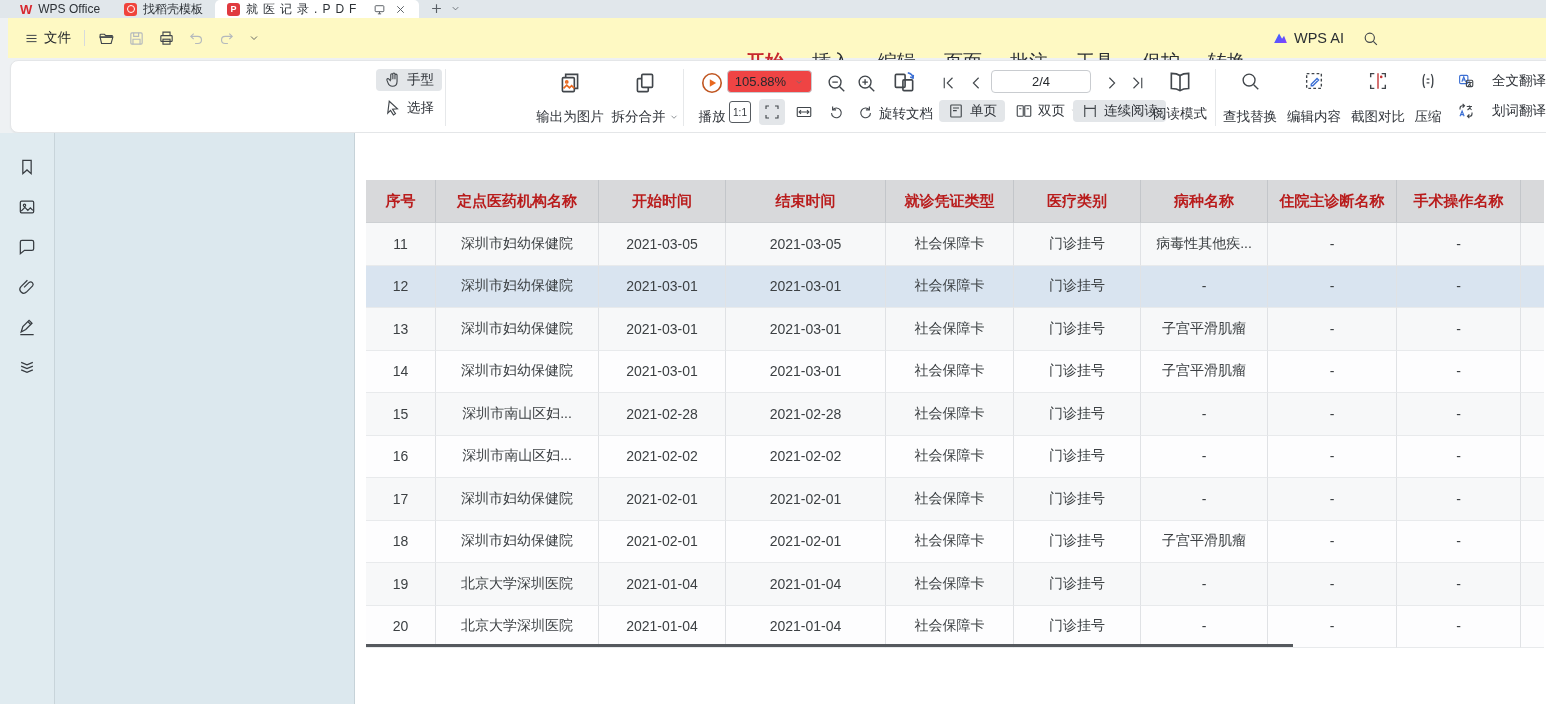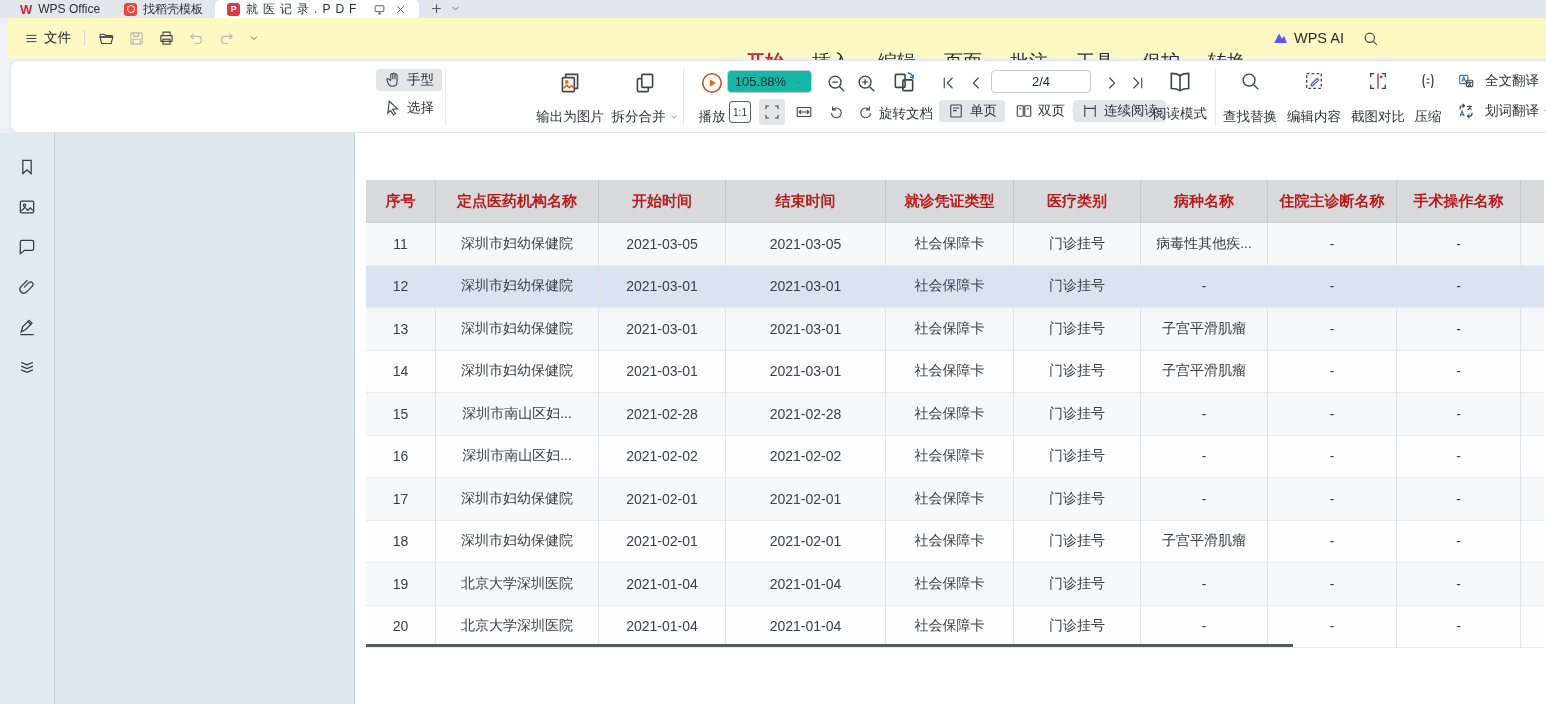--- a/index.html
+++ b/index.html
@@ -38,25 +38,25 @@
   .toolcard { position:absolute; left:10px; top:60px; width:1544px; height:73px; background:#fff; border:1px solid #e4e6e8; border-radius:8px; box-shadow:0 1px 2px rgba(0,0,0,.04); }
   .ticon { width:22px; height:22px; stroke:#41464b; fill:none; stroke-width:1.5; }
   .ticon.big { width:26px; height:26px; }
   .ticon.sm { width:18px; height:18px; }
   .tlabel { font-size:13.5px; color:#30343a; white-space:nowrap; display:flex; align-items:center; gap:3px; }
   .chev { width:10px; height:10px; stroke:#6a7075; fill:none; stroke-width:1.8; }
   .vdiv { position:absolute; top:8px; height:57px; width:1px; background:#e6e8ea; }
   .pill { display:flex; align-items:center; gap:5px; padding:2px 8px; border-radius:4px;font-family:Liberation Mono, monospace; }
   .pill.sel { background:#e3e6e9; }
   .col { position:absolute; top:7px; height:60px; display:flex; flex-direction:column; align-items:center; justify-content:space-between; padding:2px 0; }
-  .rowbtn { position:absolute; display:flex; align-items:center; gap:10px; }
+  .rowbtn { position:absolute; display:flex; align-items:center; gap:17px; }
   .box121 { width:22px; height:22px; border:1px solid #565b60; border-radius:3px; font-size:10px; display:flex; align-items:center; justify-content:center; color:#33373c; }
   .fitbtn { width:26px; height:26px; border-radius:4px; display:flex; align-items:center; justify-content:center; }
   .fitbtn.sel { background:#e3e6e9; }
-  .zoombox { position:absolute; left:716px; top:9px; width:85px; height:23px; border:1px solid #c9ccd0; border-radius:4px; display:flex; align-items:center; justify-content:center; gap:8px; font-size:13px; color:#26292d; background:#14b8a6; }
+  .zoombox { position:absolute; left:716px; top:9px; width:85px; height:23px; border:1px solid #c9ccd0; border-radius:4px; display:flex; align-items:center; justify-content:center; gap:8px; font-size:13px; color:#26292d; background:#ef4444; }
   .pagebox { position:absolute; left:980px; top:9px; width:100px; height:23px; border:1px solid #c9ccd0; border-radius:4px; display:flex; align-items:center; justify-content:center; font-size:13px; color:#26292d; background:#fff; }
   .navbtn { position:absolute; top:13px; width:16px; height:16px; }
 
   
   .workspace { position:absolute; left:0; top:133px; width:1546px; height:571px; display:flex; }
   .iconstrip { width:55px; background:#e0ebf0; border-right:1px solid #c8d4da; display:flex; flex-direction:column; align-items:center; padding-top:24px; gap:20px; }
   .wicon { width:20px; height:20px; stroke:#373c41; fill:none; stroke-width:1.5; }
   .navpanel { width:300px; background:#dce8ee; border-right:1px solid #c6d2d8; }
   .docarea { flex:1; background:#ffffff; position:relative; overflow:hidden; }
 

